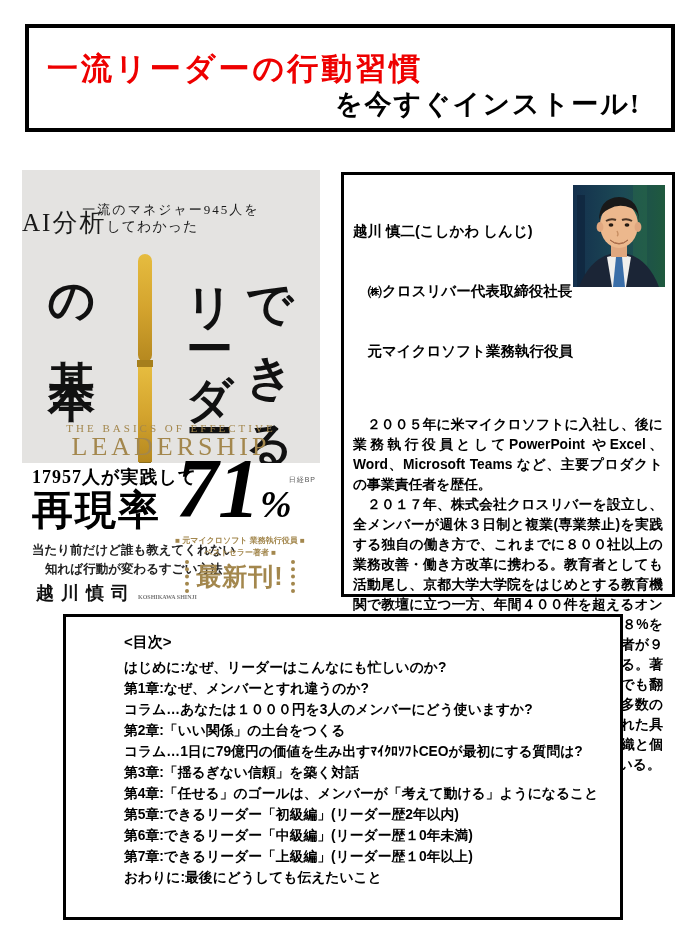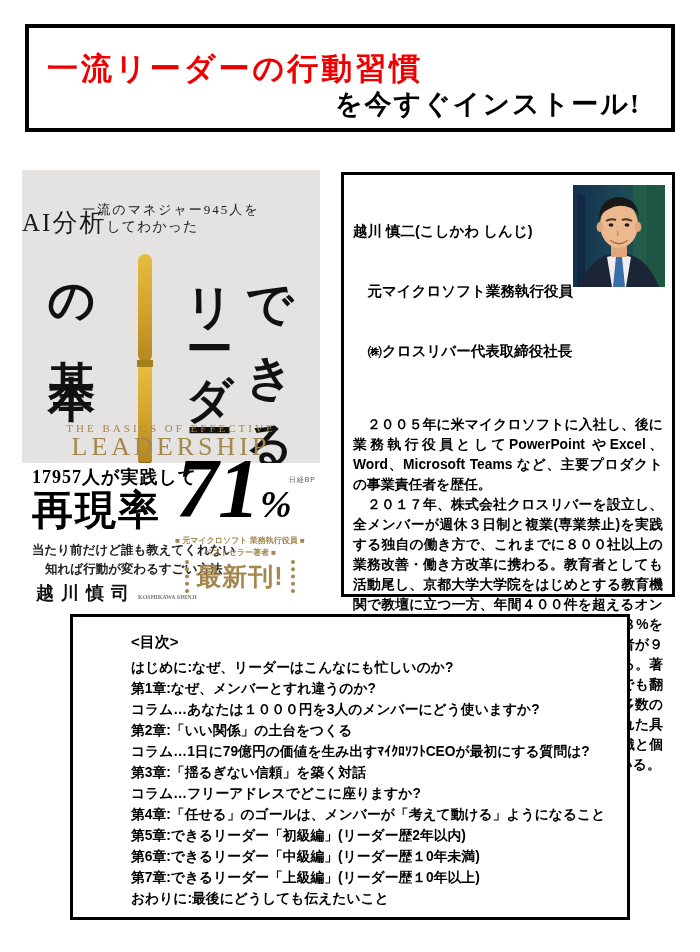--- a/index.html
+++ b/index.html
@@ -58,21 +58,21 @@
     border:3px solid #000;background:#fff;box-sizing:border-box;padding:8px 9px 0 9px;}
   .author-head{display:flex;}
   .author-head-text{flex:1;font-weight:700;font-size:14.5px;line-height:1.35;color:#000;white-space:pre;}
   .author-head-text div{margin-bottom:1px;}
   .author-photo{width:92px;height:102px;flex:0 0 92px;margin-top:2px;}
   .author-bio{margin-top:14px;font-size:13.8px;font-weight:600;line-height:1.45;color:#000;
     text-align:justify;}
   .author-bio p{margin:0;}
 
   
-  .toc-box{position:absolute;left:70px;top:614px;width:560px;height:306px;
+  .toc-box{position:absolute;left:63px;top:614px;width:560px;height:306px;
     border:3px solid #000;background:#fff;box-sizing:border-box;padding:16px 6px 12px 58px;}
   .toc-heading{font-size:15px;font-weight:700;color:#000;margin-bottom:6px;}
   .toc-item{font-size:13.8px;font-weight:700;color:#000;line-height:1.52;white-space:nowrap;}
 </style>
 </head>
 <body>
 
 <div class="page">
 
   <div class="headline-box">
@@ -129,22 +129,22 @@
         <div class="badge-small">ベストセラー著者 ■</div>
         <div class="badge-main">最新刊!</div>
       </div>
     </div>
   </div>
 
   <div class="author-box">
     <div class="author-head">
       <div class="author-head-text">
         <div>越川 慎二(こしかわ しんじ)</div>
+        <div>　㈱クロスリバー代表取締役社長</div>
         <div>　元マイクロソフト業務執行役員</div>
-        <div>　㈱クロスリバー代表取締役社長</div>
       </div>
       <div class="author-photo">
         <svg width="92" height="102" viewBox="0 0 92 102">
           <defs>
             <linearGradient id="bgG" x1="0" y1="0" x2="1" y2="0">
               <stop offset="0" stop-color="#14304d"></stop>
               <stop offset="0.55" stop-color="#1c4a55"></stop>
               <stop offset="1" stop-color="#1f5a3e"></stop>
             </linearGradient>
           </defs>
@@ -176,21 +176,20 @@
 
   <div class="toc-box">
     <div class="toc-heading">&lt;目次&gt;</div>
     <div>
         <div class="toc-item">はじめに:なぜ、リーダーはこんなにも忙しいのか?</div>
         <div class="toc-item">第1章:なぜ、メンバーとすれ違うのか?</div>
         <div class="toc-item">コラム…あなたは１０００円を3人のメンバーにどう使いますか?</div>
         <div class="toc-item">第2章:「いい関係」の土台をつくる</div>
         <div class="toc-item">コラム…1日に79億円の価値を生み出すﾏｲｸﾛｿﾌﾄCEOが最初にする質問は?</div>
         <div class="toc-item">第3章:「揺るぎない信頼」を築く対話</div>
-        <div class="toc-item">コラム…フリーアドレスでどこに座りますか?</div>
         <div class="toc-item">第4章:「任せる」のゴールは、メンバーが「考えて動ける」ようになること</div>
         <div class="toc-item">第5章:できるリーダー「初級編」(リーダー歴2年以内)</div>
         <div class="toc-item">第6章:できるリーダー「中級編」(リーダー歴１0年未満)</div>
         <div class="toc-item">第7章:できるリーダー「上級編」(リーダー歴１0年以上)</div>
         <div class="toc-item">おわりに:最後にどうしても伝えたいこと</div>
       </div>
   </div>
 
 </div>
 

